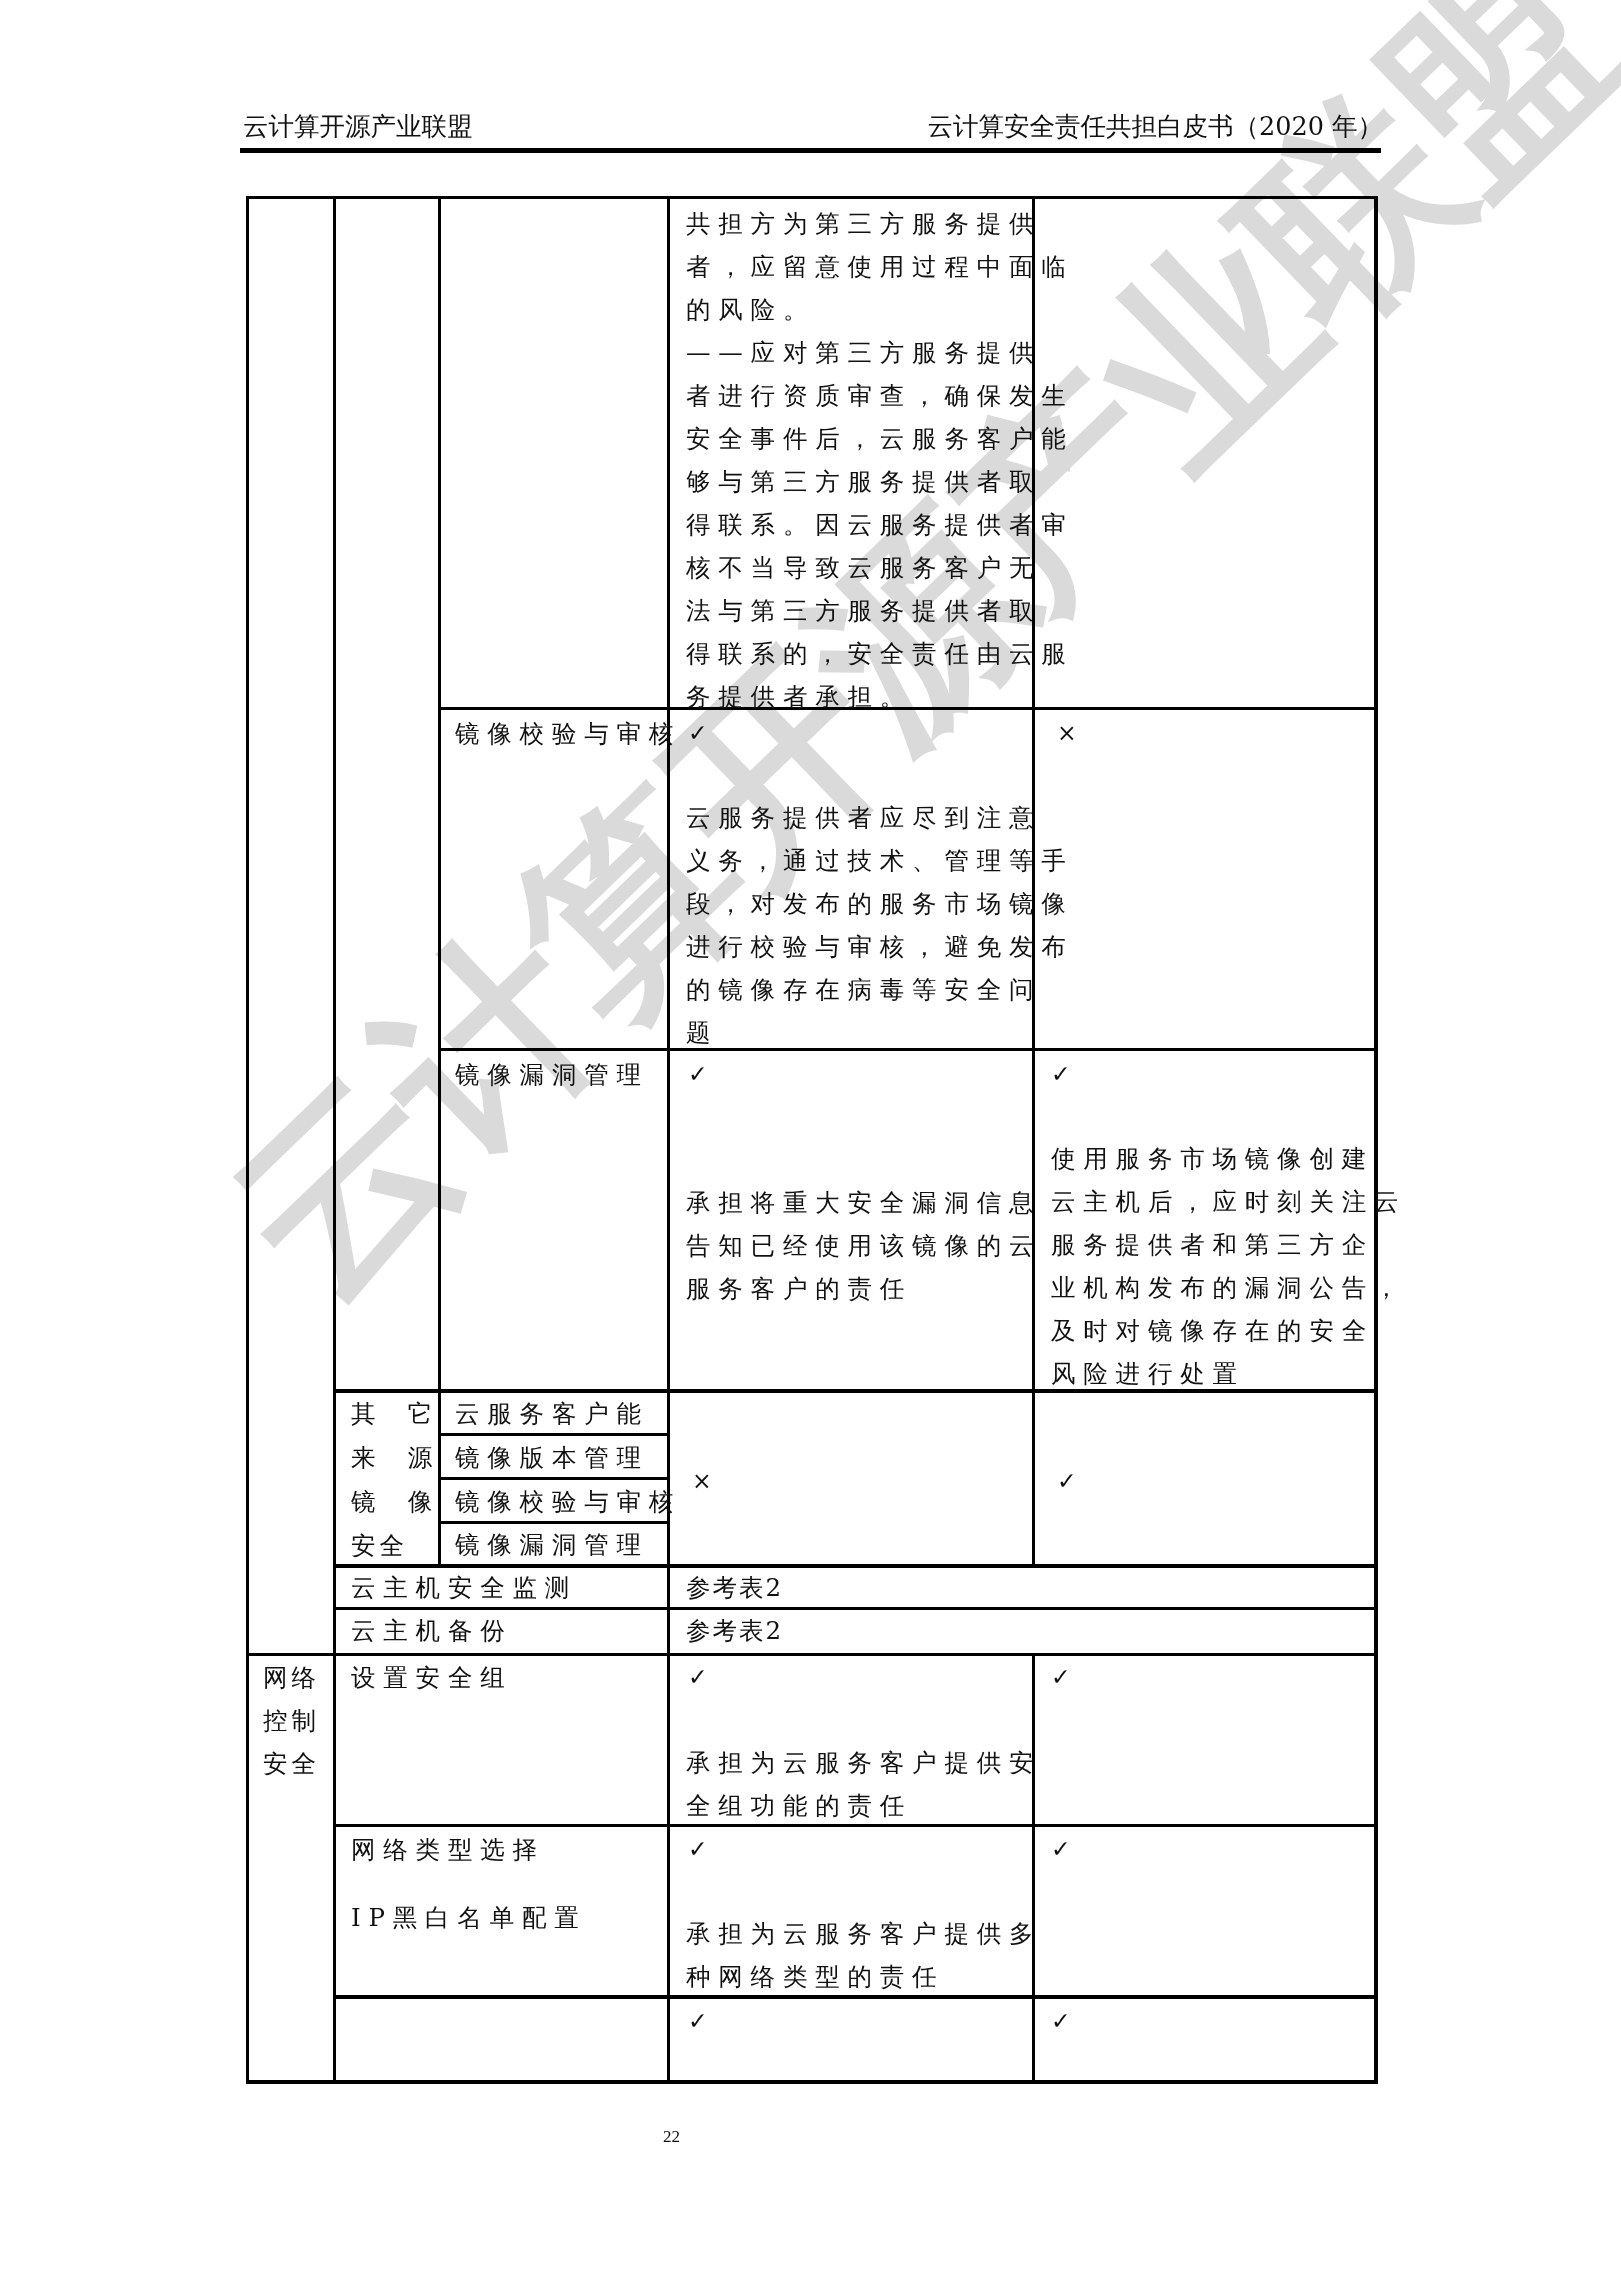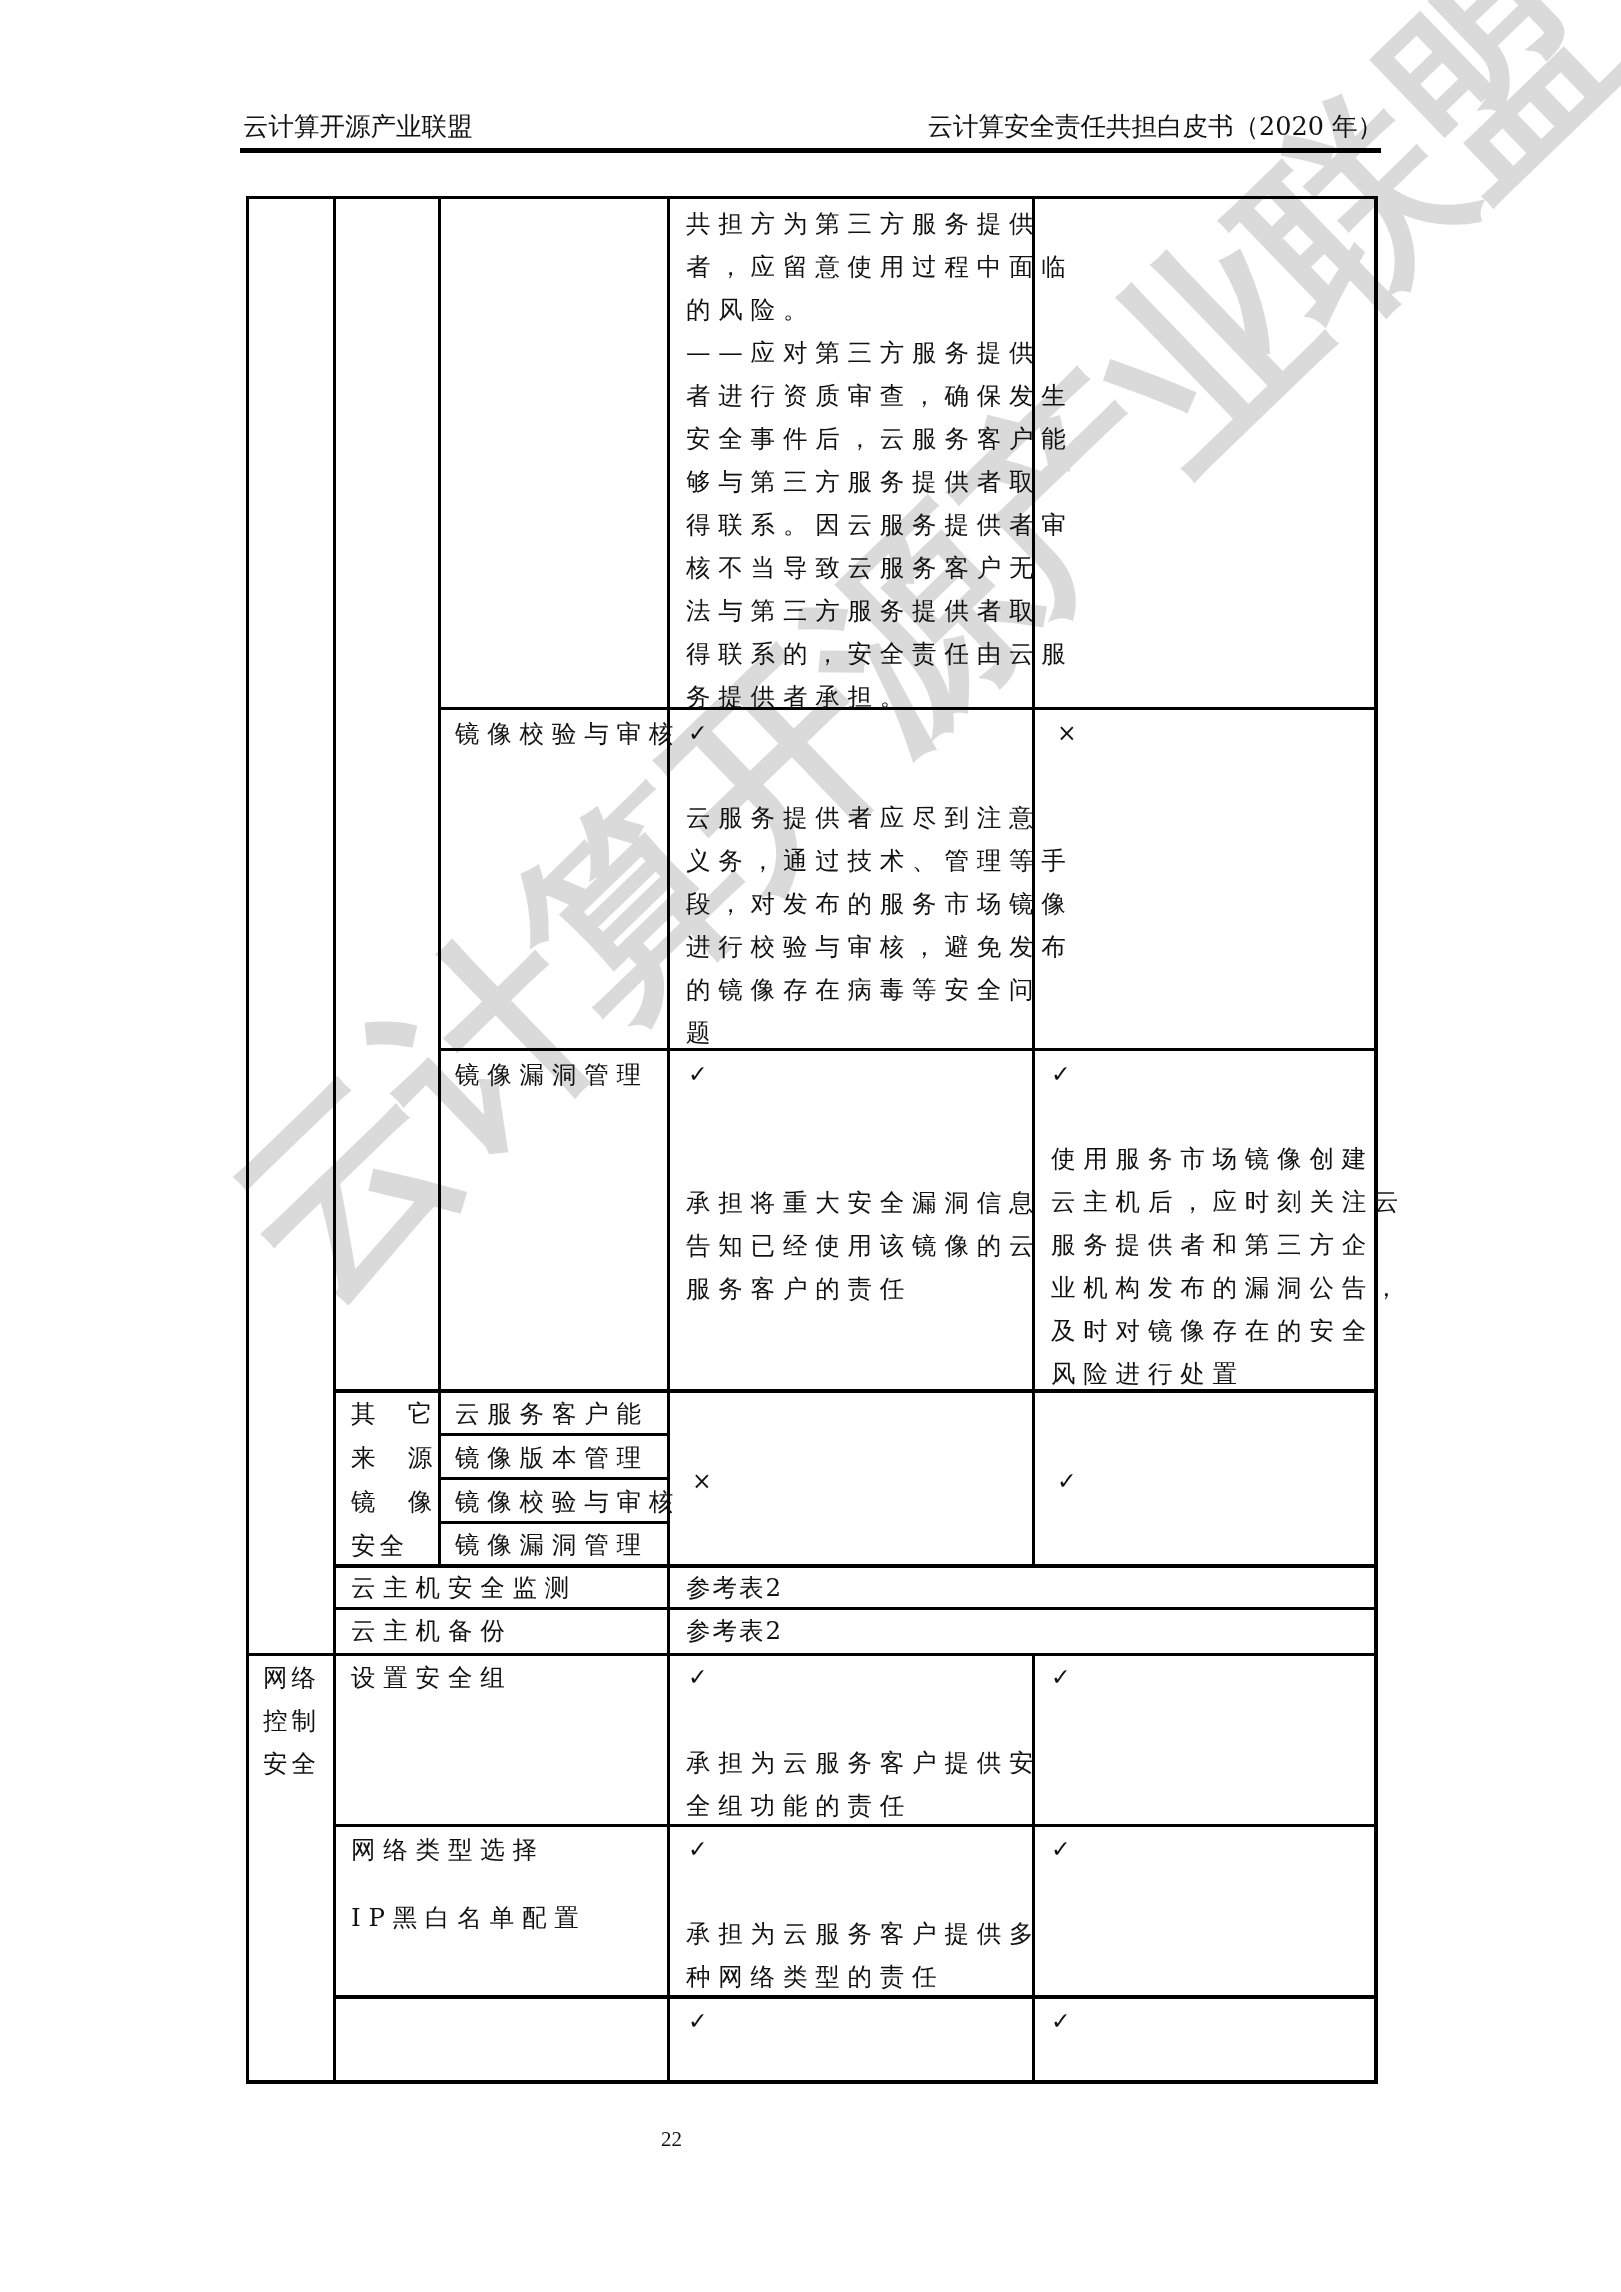--- a/index.html
+++ b/index.html
@@ -5,21 +5,21 @@
   html, body { margin:0; padding:0; background:#ffffff; }
   body { width:1621px; height:2293px; position:relative; overflow:hidden;
          font-family:"DejaVu Serif","Liberation Serif",serif; color:#111; }
   .abs { position:absolute; }
   .hdr { font-size:25.5px; top:110px; line-height:33px; white-space:nowrap; }
   .hdr-line { left:240px; top:148px; width:1141px; height:4.9px; background:#000; }
   .v { position:absolute; width:2.9px; background:#000; }
   .h { position:absolute; height:2.9px; background:#000; }
   .cell-text { position:absolute; font-size:24.5px; line-height:43px; letter-spacing:7.8px; white-space:nowrap; }
   .mark { position:absolute; font-size:23.5px; line-height:43px; }
-  .pagenum { left:0; width:1343px; text-align:center; top:2127px; font-size:21px; font-family:"Liberation Serif",serif; }
+  .pagenum { left:0; width:1343px; text-align:center; top:2127px; font-size:17px; font-family:"Liberation Serif",serif; }
   .wm { position:absolute; left:176px; top:1157px; font-size:206px; color:#d6d6d6; letter-spacing:-5.9px;
         transform-origin:0 0; transform:rotate(-44deg); white-space:nowrap; opacity:0.9;
         font-family:"DejaVu Sans","Liberation Sans",sans-serif; font-weight:bold; }
 </style>
 </head>
 <body>
 
 <div class="wm">云计算开源产业联盟</div>
 
 <div class="abs hdr" style="left:243px;">云计算开源产业联盟</div>

